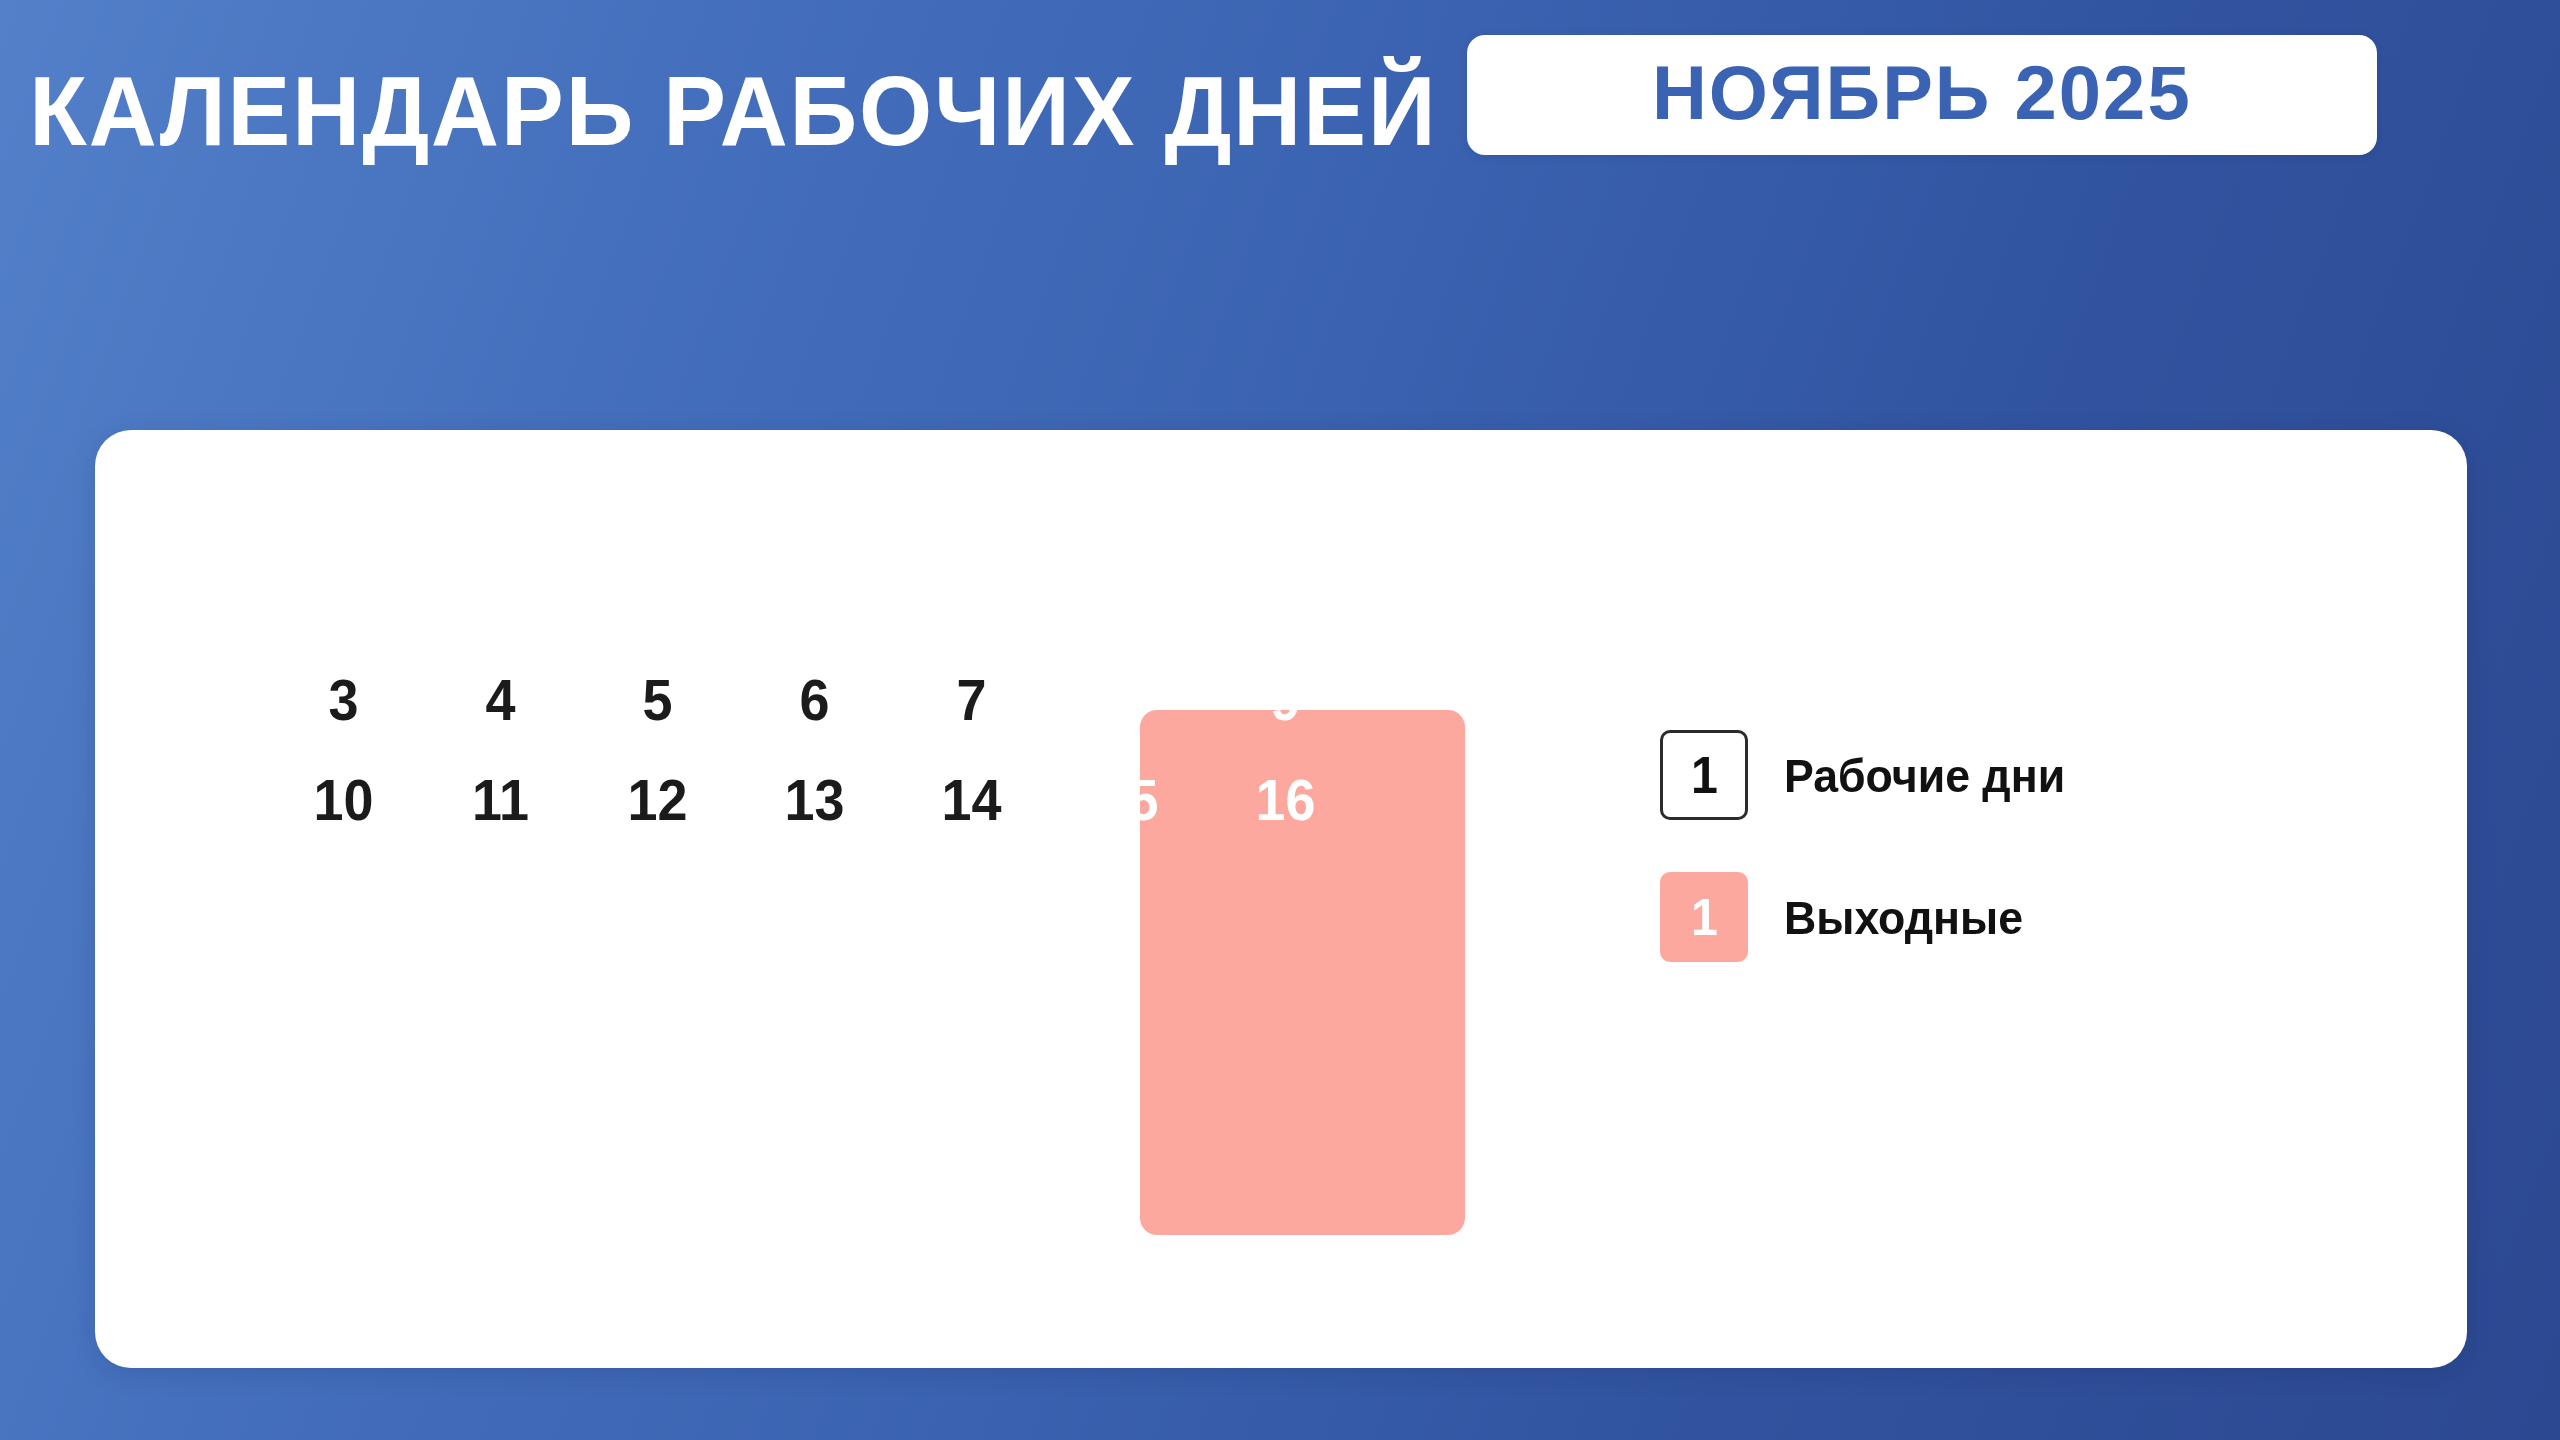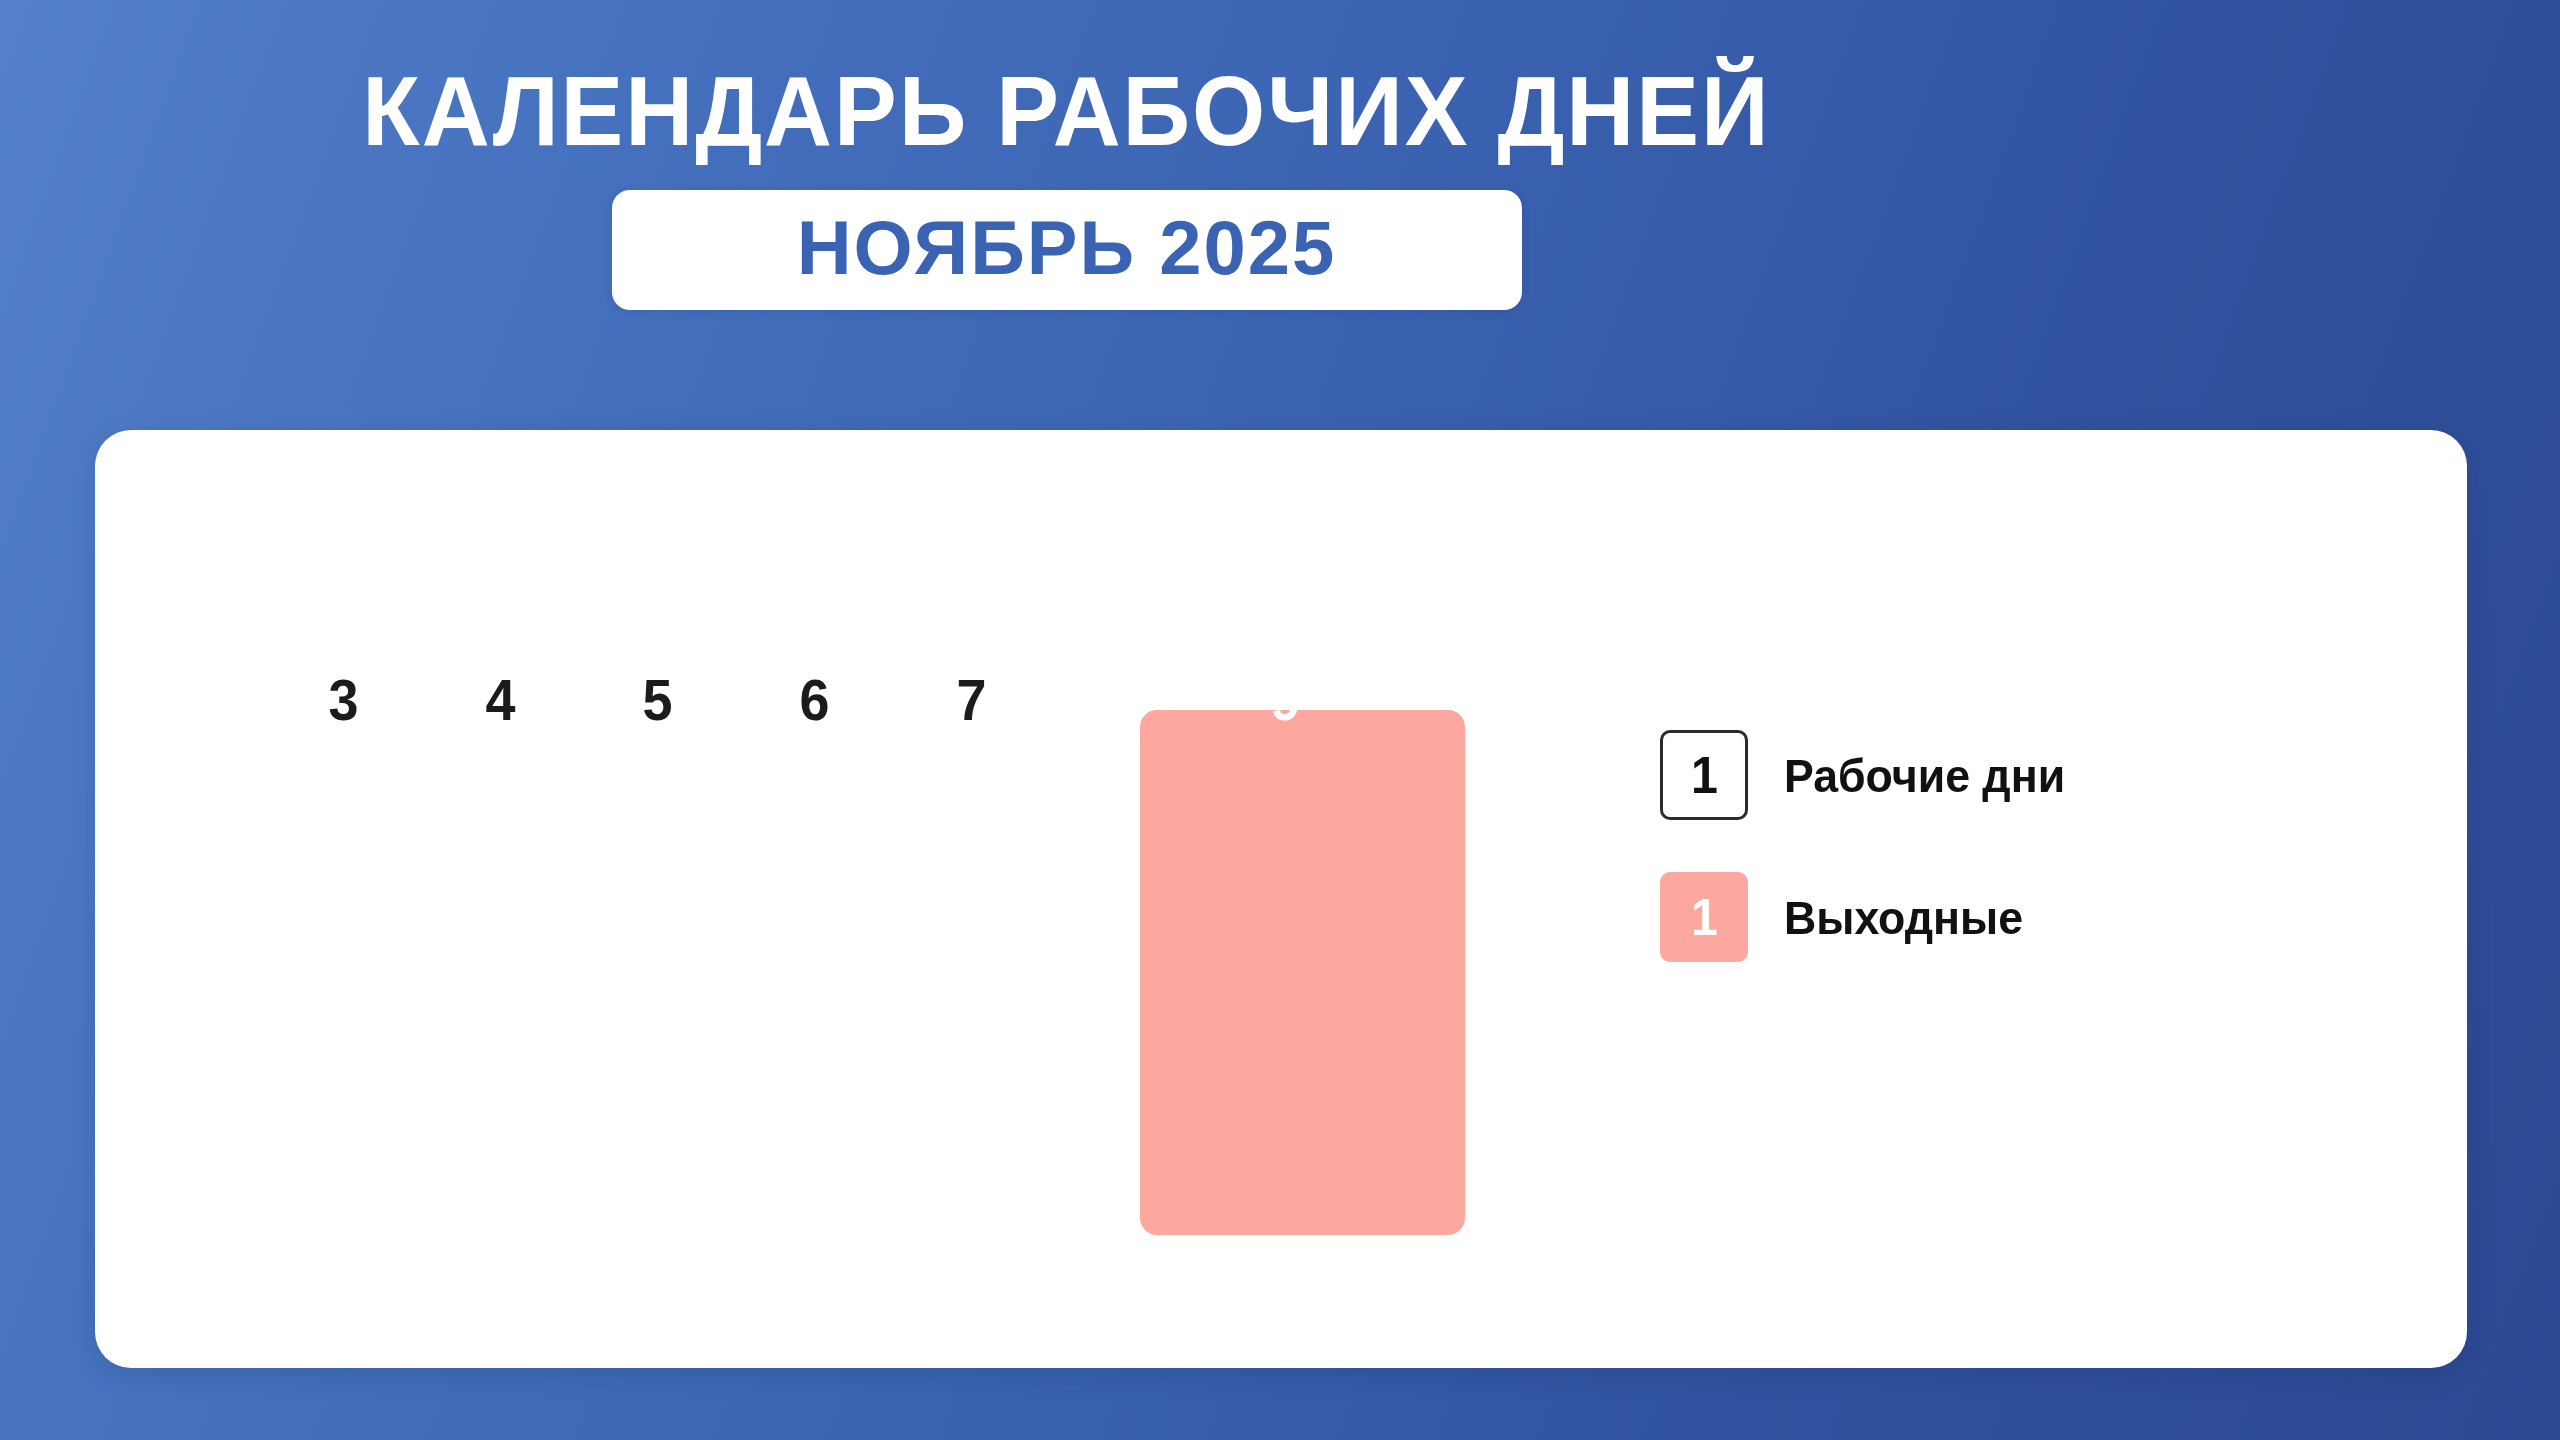--- a/index.html
+++ b/index.html
@@ -10,21 +10,21 @@
   }
   #root {
     position:relative;
     width:2560px; height:1440px;
     background:linear-gradient(110deg,#5380c9 0%,#4570bd 22%,#3a62b0 48%,#31539f 72%,#2c4891 100%);
   }
 
   
   #header {
     position:absolute; left:0; top:0; width:2133px;
-    display:flex; flex-direction:column; align-items:center;
+    display:flex; flex-direction:row; align-items:center;
   }
   #main-title {
     margin-top:62px;
     color:#ffffff;
     font-size:98px;
     font-weight:700;
     letter-spacing:2px;
     line-height:1.02;
     text-align:center;
     transform:scaleX(0.96);
@@ -154,20 +154,29 @@
             </div>
             <div class="week-row day-row">
               <div class="cell">3</div>
               <div class="cell">4</div>
               <div class="cell">5</div>
               <div class="cell">6</div>
               <div class="cell">7</div>
               <div class="cell weekend">8</div>
               <div class="cell weekend">9</div>
             </div>
+            <div class="week-row day-row">
+              <div class="cell">10</div>
+              <div class="cell">11</div>
+              <div class="cell">12</div>
+              <div class="cell">13</div>
+              <div class="cell">14</div>
+              <div class="cell weekend">15</div>
+              <div class="cell weekend">16</div>
+            </div>
           </div>
       </div>
     </div>
 
     <div id="legend">
         <div class="legend-row">
           <div class="swatch work">
             <span>1</span>
           </div>
           <div class="legend-label">Рабочие дни</div>

